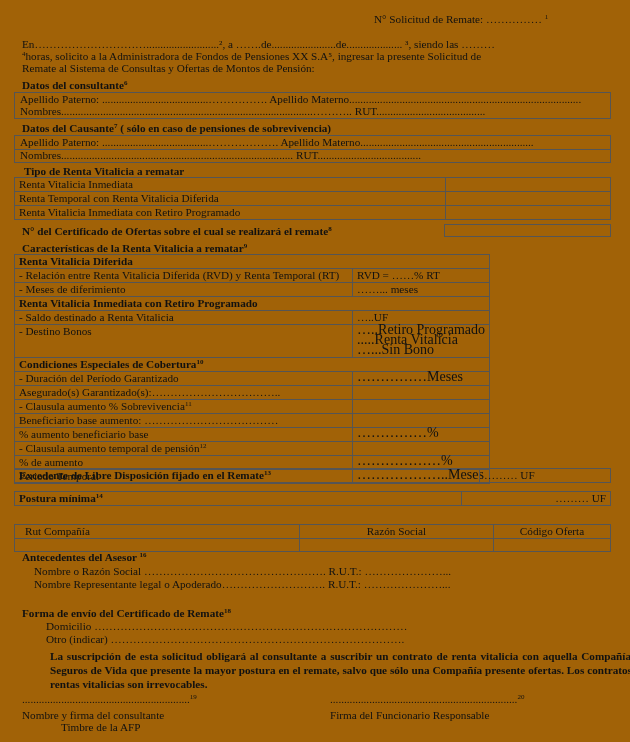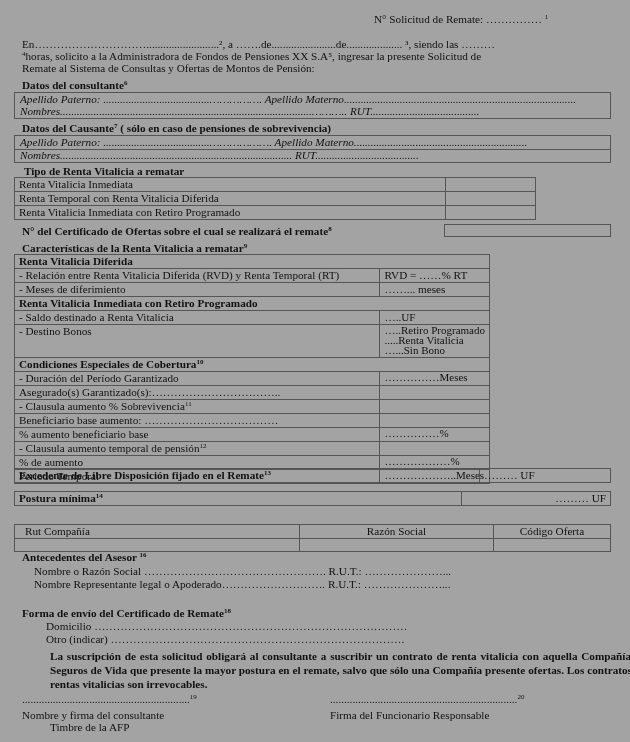--- a/index.html
+++ b/index.html
@@ -1,24 +1,24 @@
 <!DOCTYPE html>
 <html><head>
 <meta charset="utf-8">
 <style>
   body { margin:0; background:#fff; }
-  .page { position:relative; width:630px; height:742px; background:#a3a3a3; color:#111;
+  .page { position:relative; width:630px; height:742px; background:#a16207; color:#111;
           font-family:"Liberation Serif", serif; font-size:11.2px; line-height:13px; overflow:hidden; }
   .abs { position:absolute; white-space:nowrap; }
   b, .b { font-weight:bold; }
   sup { font-size:7px; line-height:0; vertical-align:4px; }
   table { border-collapse:collapse; position:absolute; }
   td { border:1px solid #555; padding:0 4px; height:12px; white-space:nowrap; vertical-align:top; }
-  .box { position:absolute; border:1px solid #555; box-sizing:border-box;font-style:italic; }
-  .small { font-size:11px; line-height:10px; }
+  .box { position:absolute; border:1px solid #555; box-sizing:border-box; }
+  .small { font-size:14px; line-height:10px; }
   .legal { font-weight:bold; text-align:justify; white-space:normal; width:596px; line-height:14px;margin-left:30px; }
 </style>
 </head>
 <body>
 
 <div class="page">
 
   <div class="abs" style="left:374px;top:13px;">
     <span>N° Solicitud de Remate: ……………</span> <sup>1</sup>
   </div>
@@ -34,21 +34,21 @@
   </div>
 
   <div class="abs b" style="left:22px;top:122px;"><span>Datos del Causante</span><sup>7</sup><span> ( sólo en caso de pensiones de sobrevivencia)</span></div>
   <div class="box" style="left:14px;top:135px;width:597px;height:28px;">
     <div class="abs" style="left:5px;top:0px;">Apellido Paterno: ......................................………………. Apellido Materno..............................................................</div>
     <div style="position:absolute;left:0;top:13px;width:595px;border-top:1px solid #555;"></div>
     <div class="abs" style="left:5px;top:13px;">Nombres................................................................................... RUT.....................................</div>
   </div>
 
   <div class="abs b" style="left:24px;top:165px;">Tipo de Renta Vitalicia a rematar</div>
-  <table style="left:14px;top:177px;width:522px;">
+  <table style="left:14px;top:177px;width:597px;">
     <tbody>
         <tr>
           <td style="width:422px;">Renta Vitalicia Inmediata</td>
           <td></td>
         </tr>
     <tr>
           <td>Renta Temporal con Renta Vitalicia Diferida</td>
           <td></td>
         </tr>
     <tr>
@@ -166,16 +166,16 @@
   <div class="abs" style="left:34px;top:578px;">Nombre Representante legal o Apoderado……………………….  R.U.T.: …………………...</div>
 
   <div class="abs b" style="left:22px;top:607px;"><span>Forma de envío del Certificado de Remate</span><sup>18</sup></div>
   <div class="abs" style="left:46px;top:620px;">Domicilio …………………………………………………………………………</div>
   <div class="abs" style="left:46px;top:633px;">Otro (indicar) …………………………………………………………………….</div>
 
   <div class="abs legal" style="left:20px;top:649px;">La suscripción de esta solicitud obligará al consultante a suscribir un contrato de renta vitalicia con aquella Compañía de Seguros de Vida que presente la mayor postura en el remate, salvo que sólo una Compañía presente ofertas.  Los contratos de rentas vitalicias son irrevocables.</div>
 
   <div class="abs" style="left:22px;top:693px;"><span>............................................................</span><sup>19</sup></div>
   <div class="abs" style="left:22px;top:709px;">Nombre y firma del consultante</div>
-  <div class="abs" style="left:50px;top:721px;text-align:right;">Timbre de la AFP</div>
+  <div class="abs" style="left:61px;top:721px;text-align:right;">Timbre de la AFP</div>
   <div class="abs" style="left:330px;top:693px;"><span>...................................................................</span><sup>20</sup></div>
   <div class="abs" style="left:330px;top:709px;">Firma del Funcionario Responsable</div>
 </div>
 
 </body></html>

